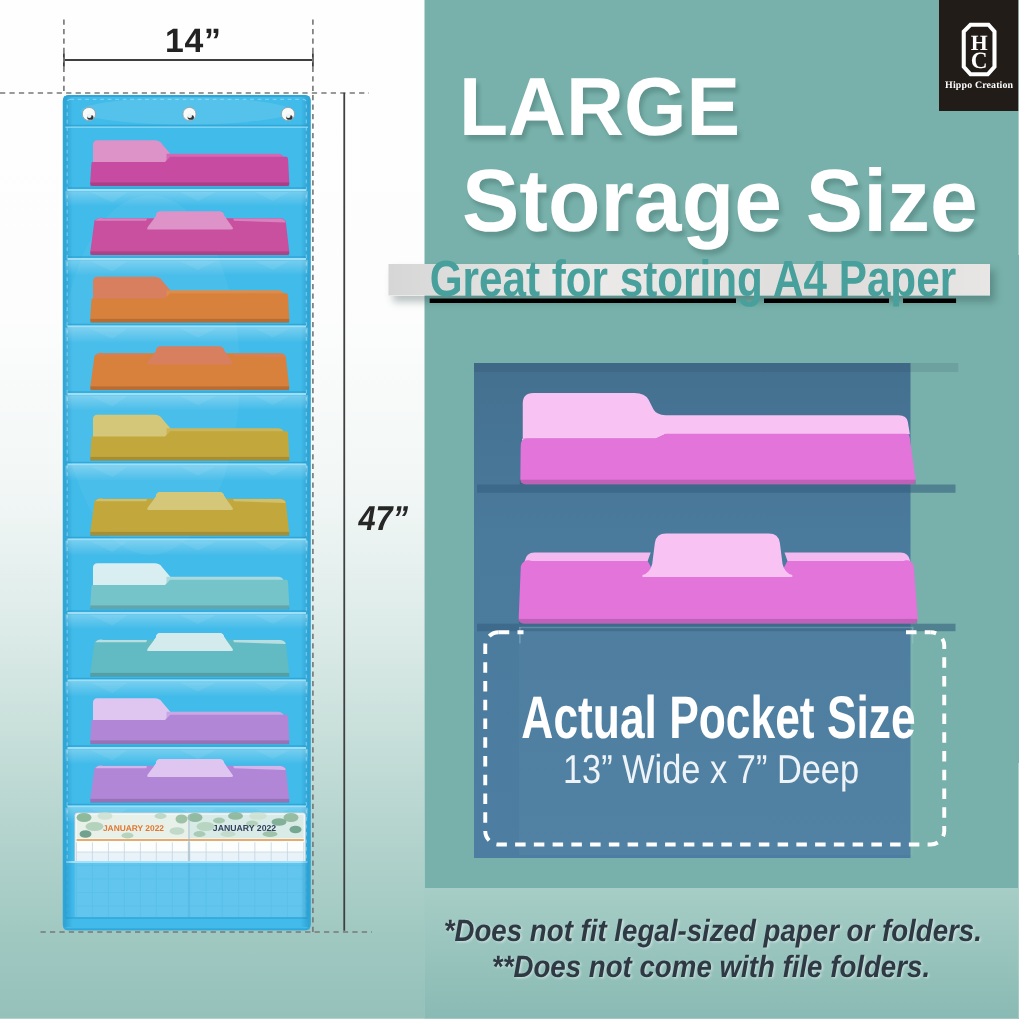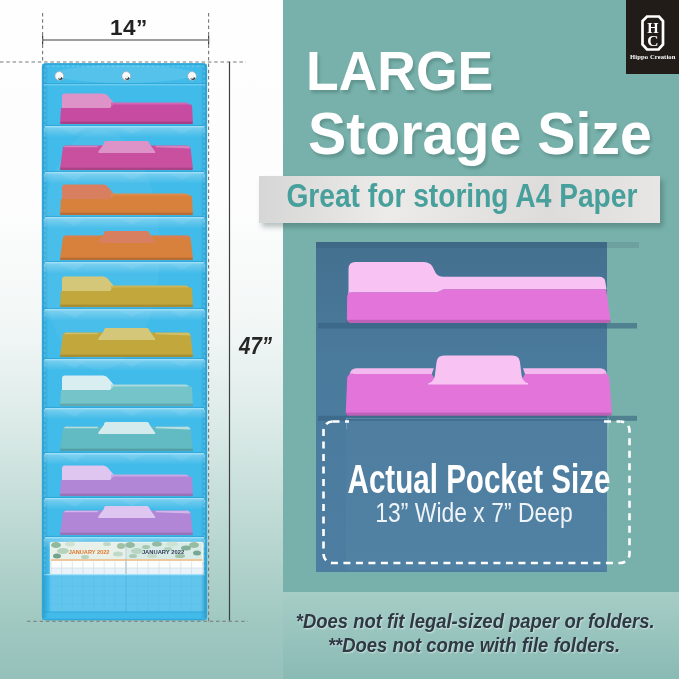--- a/index.html
+++ b/index.html
@@ -10,24 +10,24 @@
     background:linear-gradient(180deg,#fefefe 0%,#fdfdfd 30%,#f2f7f6 48%,#dcebe8 62%,#bcd8d2 78%,#9fc8c1 92%,#95c1ba 100%);}
   .rightbg{left:283px;top:0;width:396px;height:679px;background:#78b1ab;}
   .noteband{left:283px;top:592px;width:396px;height:87px;
     background:linear-gradient(180deg,#a6cdc6 0%,#96c3bc 55%,#8abab4 100%);}
   .large{left:305.5px;top:43.8px;font-size:55px;font-weight:bold;color:#ffffff;line-height:1;
     transform:scaleX(0.973);transform-origin:0 0;white-space:nowrap;
     text-shadow:2px 3px 3px rgba(20,50,50,0.22);}
   .storage{left:308px;top:104.8px;font-size:59px;font-weight:bold;color:#ffffff;line-height:1;
     transform:scaleX(0.971);transform-origin:0 0;white-space:nowrap;
     text-shadow:2px 3px 3px rgba(20,50,50,0.22);}
-  .banner{left:258.5px;top:176px;width:401px;height:47px;
+  .banner{left:258.5px;top:176px;width:401px;height:21px;
     background:linear-gradient(90deg,#d6d6d6 0%,#ecebe9 32%,#dedcda 72%,#e8e6e4 100%);
     box-shadow:3px 4px 5px rgba(30,60,60,0.30);
-    display:flex;justify-content:center;}
+    display:flex;align-items:center;justify-content:center;text-decoration:underline;}
   .banner span{font-size:34px;font-weight:bold;color:#47a09b;white-space:nowrap;
     transform:scaleX(0.828);margin-left:6px;margin-top:0px;}
   .logo{left:625.5px;top:0px;width:53.5px;height:74px;background:#221c19;}
   .square{left:315.5px;top:241.5px;width:291px;height:330px;
     background:linear-gradient(180deg,#44708f 0%,#4a7a9c 35%,#4d7ea1 100%);}
   .aps{left:163.5px;top:217px;font-size:40px;font-weight:bold;color:#ffffff;
     line-height:1;white-space:nowrap;transform:translateX(-50%) scaleX(0.739);transform-origin:center top;}
   .wxd{left:158.3px;top:258px;font-size:27px;color:#eef3f7;line-height:1;
     white-space:nowrap;transform:translateX(-50%) scaleX(0.849);transform-origin:center top;}
   .notes{left:276px;top:608.5px;width:396px;text-align:center;color:#2e3944;

